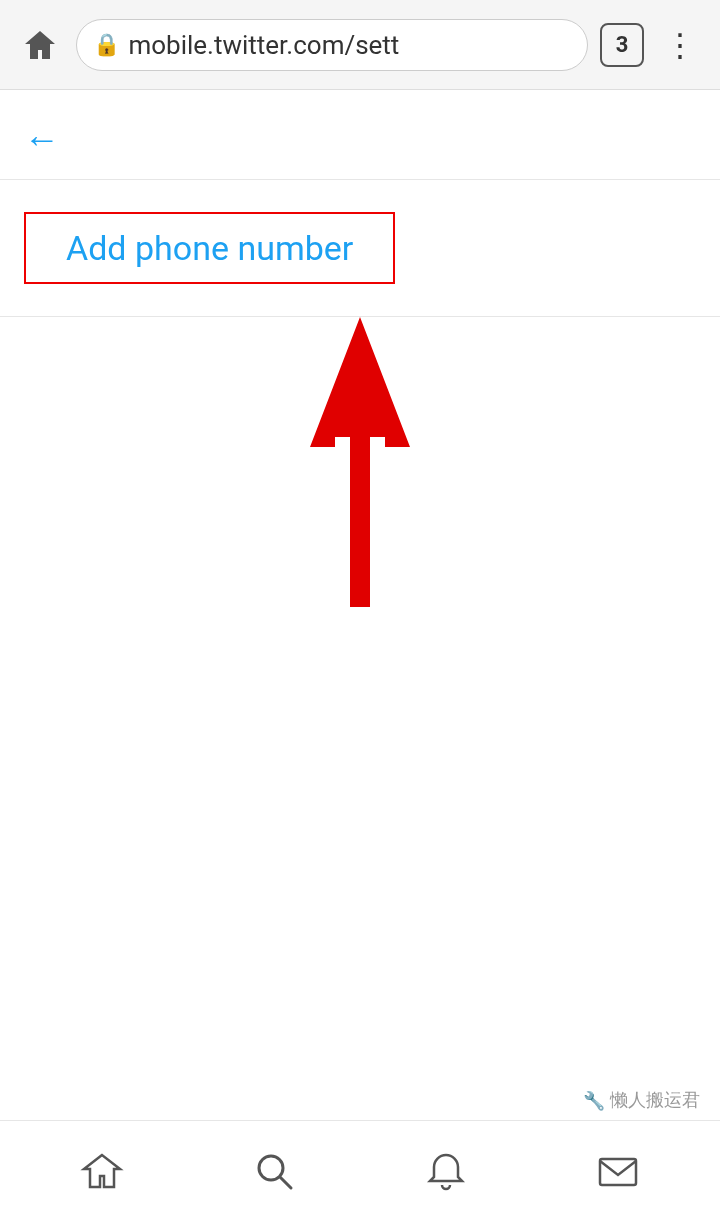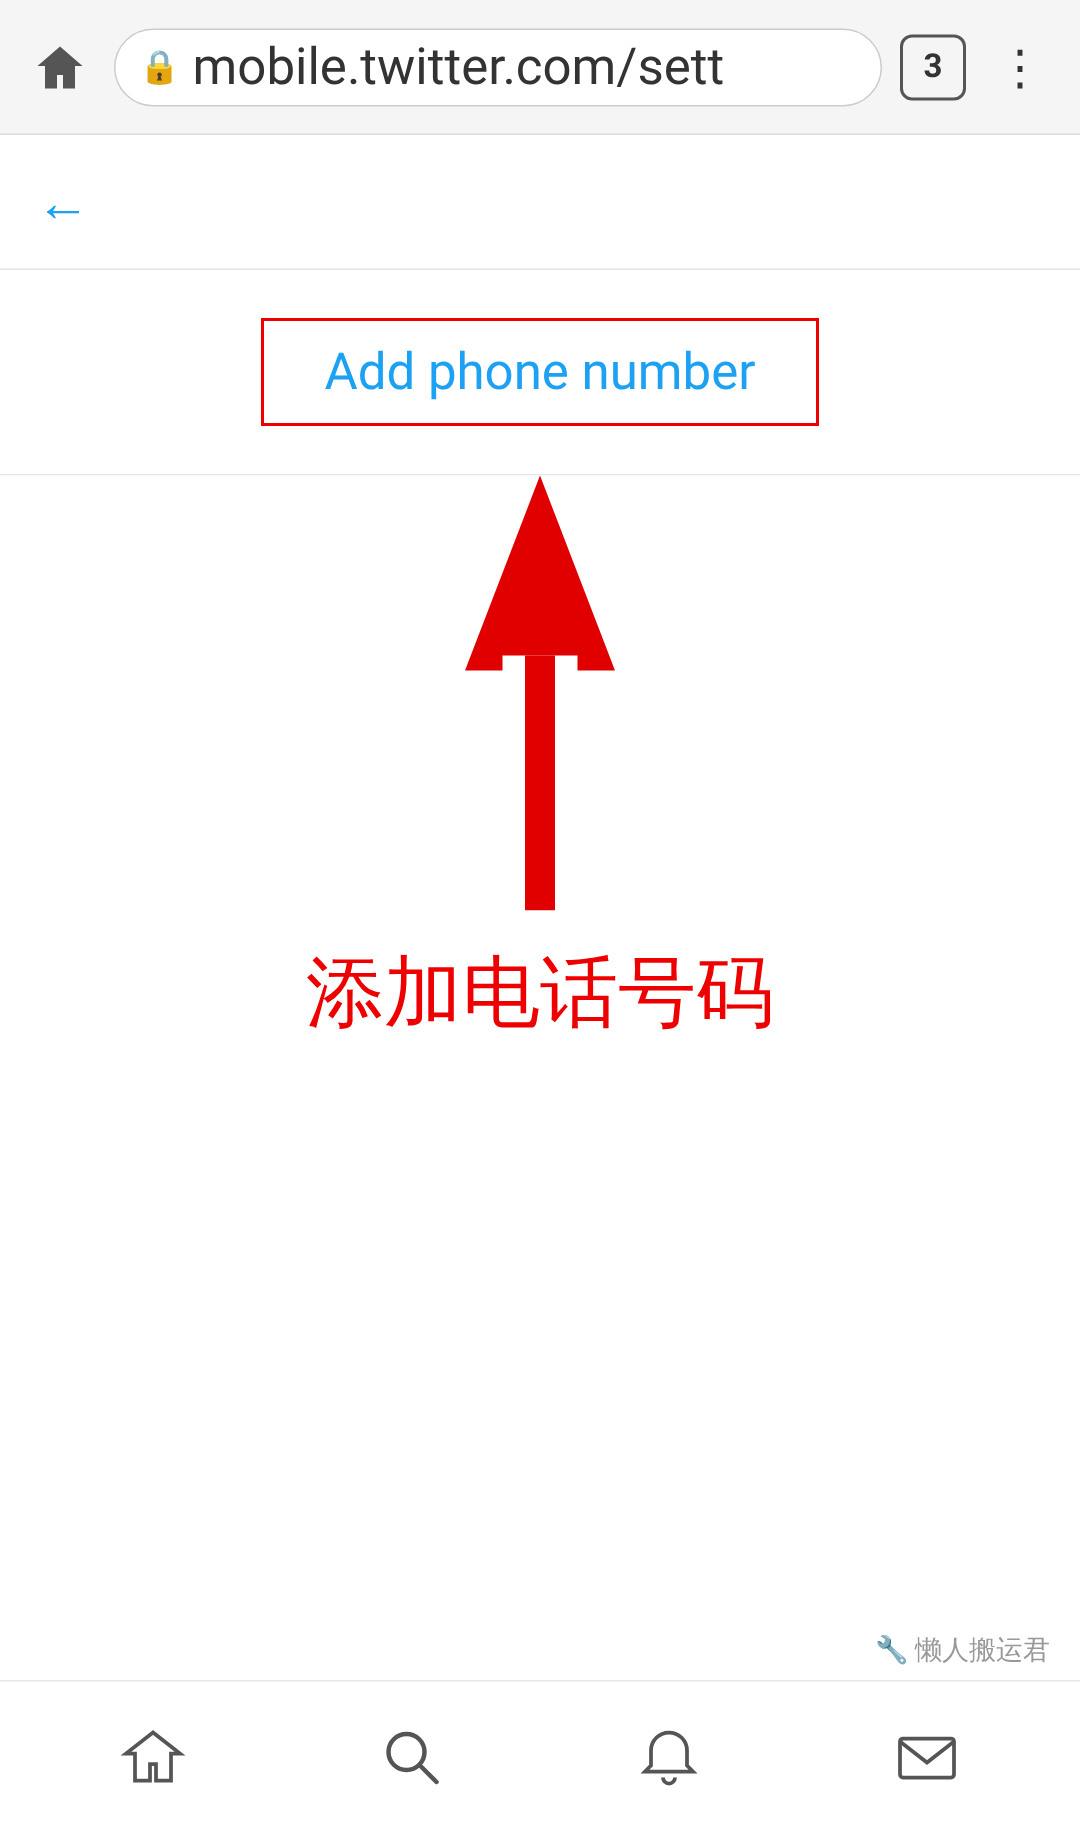--- a/index.html
+++ b/index.html
@@ -35,21 +35,21 @@
       height: 52px;
       background: #fff;
       border-radius: 26px;
       border: 1px solid #ccc;
       display: flex;
       align-items: center;
       padding: 0 16px;
       gap: 8px;
     }
     .address-text {
-      font-size: 34px;
+      font-size: 26px;
       color: #333;
       white-space: nowrap;
       overflow: hidden;
     }
     .tab-count {
       width: 44px;
       height: 44px;
       border: 2px solid #555;
       border-radius: 8px;
       display: flex;
@@ -86,21 +86,20 @@
       font-size: 38px;
       font-weight: 700;
       color: #000;
     }
 
     
     .add-phone-row {
       padding: 32px 24px;
       display: flex;
       align-items: center;
-      justify-content: center;
       border-bottom: 1px solid #e6e6e6;
     }
     .add-phone-btn {
       display: inline-block;
       border: 2px solid #e00;
       padding: 14px 40px;
       font-size: 34px;
       color: #1da1f2;
       cursor: pointer;
       background: #fff;
@@ -207,21 +206,20 @@
 
 <div class="main-content">
 
   <svg class="arrow-svg" width="120" height="290" viewBox="0 0 120 290">
 
     <rect x="50" y="120" width="20" height="170" fill="#e00000"></rect>
 
     <polygon points="60,0 110,130 85,130 85,120 35,120 35,130 10,130" fill="#e00000"></polygon>
   </svg>
 
-  <div class="annotation-text">添加电话号码</div>
 </div>
 
 <div class="watermark">
   <span>🔧</span>
   <span>懒人搬运君</span>
 </div>
 
 <div class="bottom-nav">
   <div class="nav-item">
     <svg width="44" height="44" viewBox="0 0 44 44">

